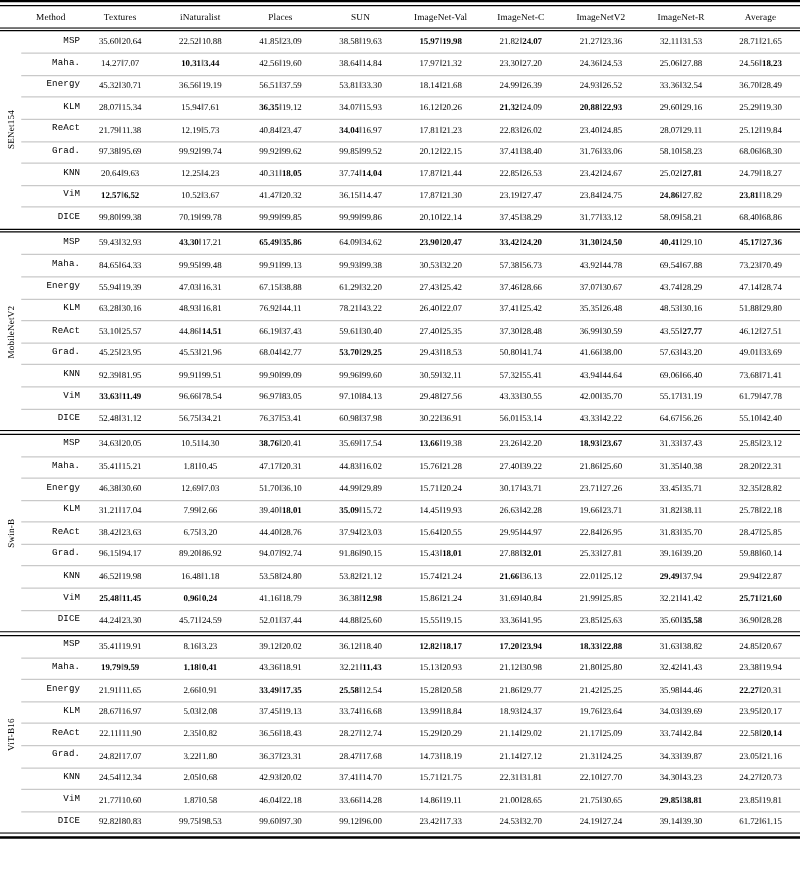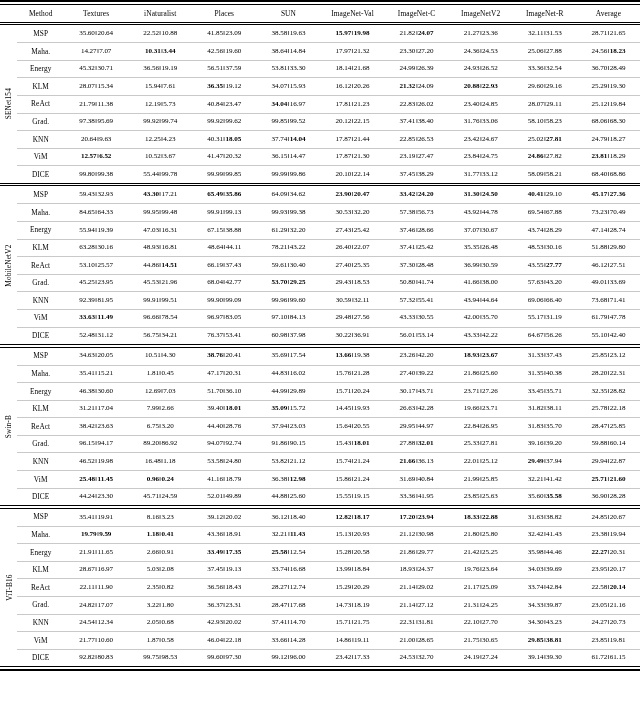--- a/index.html
+++ b/index.html
@@ -71,23 +71,24 @@
   }
   
   .drow td {
     height: 17.0px;
     text-align: center;
     white-space: nowrap;
     font-size: 7.1px;
     letter-spacing: -0.05px;
   }
   .drow td.method {
-    text-align: center;
+    text-align: right;
     font-size: 7.3px;
     letter-spacing: 0.1px;
+    font-family: Liberation Mono, monospace;
   }
   td.grouplab {
     width: 16px;
     text-align: center;
     vertical-align: middle;
     position: relative;
   }
   .rotwrap {
     position: absolute;
     left: 0; top: 0; right: 0; bottom: 0;
@@ -285,21 +286,21 @@
           <td><span class="cellwrap"><span>23.84</span><span class="sep">‖</span><span>24.75</span></span></td>
           <td><span class="cellwrap"><b class="bd">24.86</b><span class="sep">‖</span><span>27.82</span></span></td>
           <td><span class="cellwrap"><b class="bd">23.81</b><span class="sep">‖</span><span>18.29</span></span></td>
         </tr>
         <tr>
           <td class="rule-faint" colspan="10"></td>
         </tr>
         <tr class="drow">
           <td class="method">DICE</td>
           <td><span class="cellwrap"><span>99.80</span><span class="sep">‖</span><span>99.38</span></span></td>
-          <td><span class="cellwrap"><span>55.44</span><span class="sep">‖</span><span>99.78</span></span></td>
+          <td><span class="cellwrap"><span>70.19</span><span class="sep">‖</span><span>99.78</span></span></td>
           <td><span class="cellwrap"><span>99.99</span><span class="sep">‖</span><span>99.85</span></span></td>
           <td><span class="cellwrap"><span>99.99</span><span class="sep">‖</span><span>99.86</span></span></td>
           <td><span class="cellwrap"><span>20.10</span><span class="sep">‖</span><span>22.14</span></span></td>
           <td><span class="cellwrap"><span>37.45</span><span class="sep">‖</span><span>38.29</span></span></td>
           <td><span class="cellwrap"><span>31.77</span><span class="sep">‖</span><span>33.12</span></span></td>
           <td><span class="cellwrap"><span>58.09</span><span class="sep">‖</span><span>58.21</span></span></td>
           <td><span class="cellwrap"><span>68.40</span><span class="sep">‖</span><span>68.86</span></span></td>
         </tr>
         <tr>
           <td class="rule-thin" colspan="11"></td>
@@ -357,21 +358,21 @@
           <td><span class="cellwrap"><span>43.74</span><span class="sep">‖</span><span>28.29</span></span></td>
           <td><span class="cellwrap"><span>47.14</span><span class="sep">‖</span><span>28.74</span></span></td>
         </tr>
         <tr>
           <td class="rule-faint" colspan="10"></td>
         </tr>
         <tr class="drow">
           <td class="method">KLM</td>
           <td><span class="cellwrap"><span>63.28</span><span class="sep">‖</span><span>30.16</span></span></td>
           <td><span class="cellwrap"><span>48.93</span><span class="sep">‖</span><span>16.81</span></span></td>
-          <td><span class="cellwrap"><span>48.64</span><span class="sep">‖</span><span>44.11</span></span></td>
+          <td><span class="cellwrap"><span>76.92</span><span class="sep">‖</span><span>44.11</span></span></td>
           <td><span class="cellwrap"><span>78.21</span><span class="sep">‖</span><span>43.22</span></span></td>
           <td><span class="cellwrap"><span>26.40</span><span class="sep">‖</span><span>22.07</span></span></td>
           <td><span class="cellwrap"><span>37.41</span><span class="sep">‖</span><span>25.42</span></span></td>
           <td><span class="cellwrap"><span>35.35</span><span class="sep">‖</span><span>26.48</span></span></td>
           <td><span class="cellwrap"><span>48.53</span><span class="sep">‖</span><span>30.16</span></span></td>
           <td><span class="cellwrap"><span>51.88</span><span class="sep">‖</span><span>29.80</span></span></td>
         </tr>
         <tr>
           <td class="rule-faint" colspan="10"></td>
         </tr>
@@ -578,21 +579,21 @@
           <td><span class="cellwrap"><span>32.21</span><span class="sep">‖</span><span>41.42</span></span></td>
           <td><span class="cellwrap"><b class="bd">25.71</b><span class="sep">‖</span><b class="bd">21.60</b></span></td>
         </tr>
         <tr>
           <td class="rule-faint" colspan="10"></td>
         </tr>
         <tr class="drow">
           <td class="method">DICE</td>
           <td><span class="cellwrap"><span>44.24</span><span class="sep">‖</span><span>23.30</span></span></td>
           <td><span class="cellwrap"><span>45.71</span><span class="sep">‖</span><span>24.59</span></span></td>
-          <td><span class="cellwrap"><span>52.01</span><span class="sep">‖</span><span>49.89</span></span></td>
+          <td><span class="cellwrap"><span>52.01</span><span class="sep">‖</span><span>37.44</span></span></td>
           <td><span class="cellwrap"><span>44.88</span><span class="sep">‖</span><span>25.60</span></span></td>
           <td><span class="cellwrap"><span>15.55</span><span class="sep">‖</span><span>19.15</span></span></td>
           <td><span class="cellwrap"><span>33.36</span><span class="sep">‖</span><span>41.95</span></span></td>
           <td><span class="cellwrap"><span>23.85</span><span class="sep">‖</span><span>25.63</span></span></td>
           <td><span class="cellwrap"><span>35.60</span><span class="sep">‖</span><b class="bd">35.58</b></span></td>
           <td><span class="cellwrap"><span>36.90</span><span class="sep">‖</span><span>28.28</span></span></td>
         </tr>
         <tr>
           <td class="rule-thin" colspan="11"></td>
         </tr>

